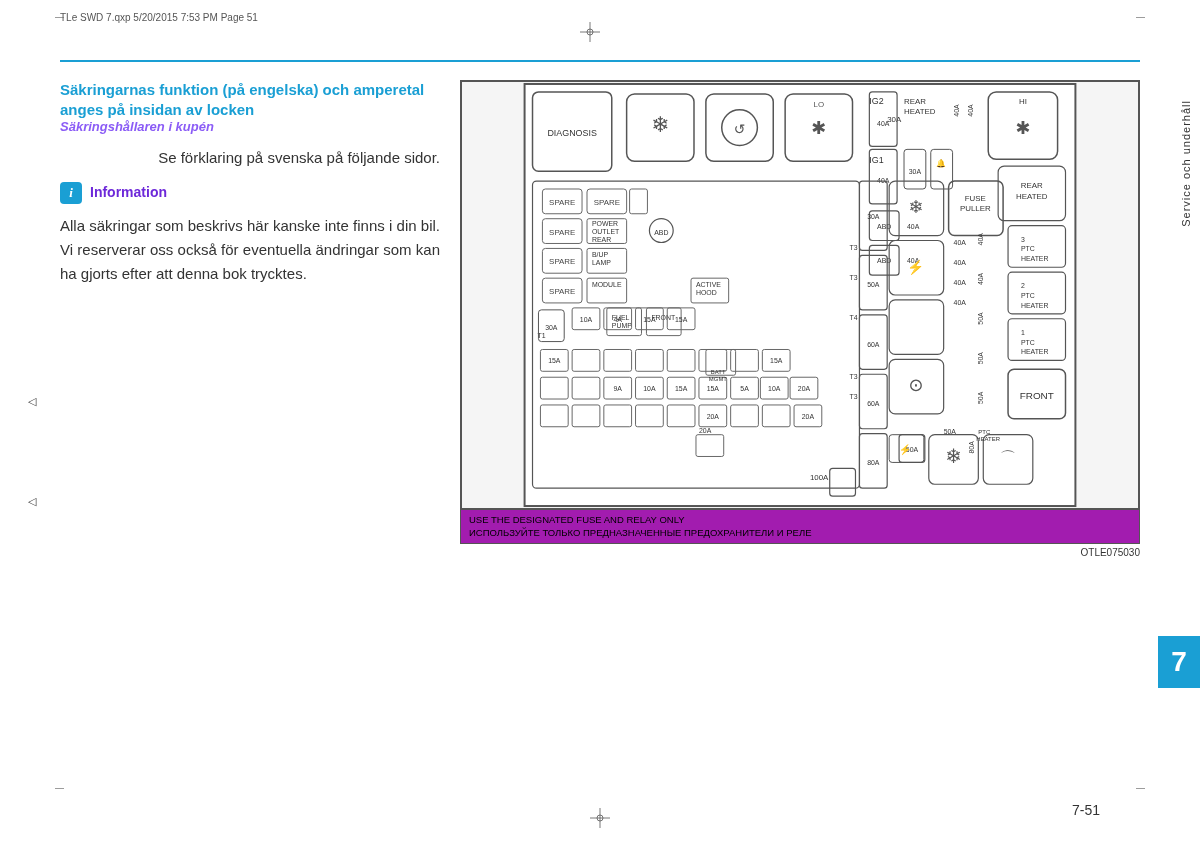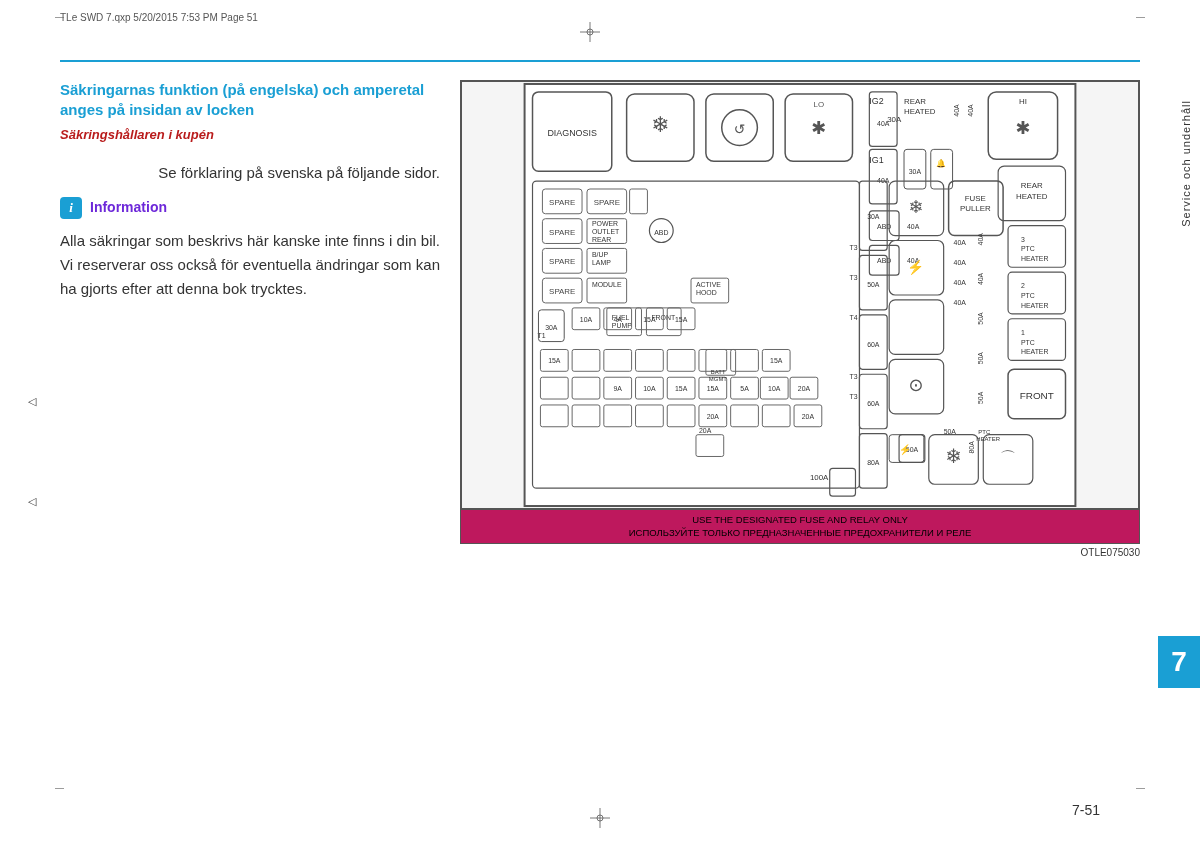--- a/index.html
+++ b/index.html
@@ -62,30 +62,30 @@
     .left-column {
       width: 380px;
       flex-shrink: 0;
     }
 
     .section-title {
       font-size: 15px;
       font-weight: bold;
       color: #1a9fd4;
       line-height: 1.3;
-      margin-bottom: 8px;
+      margin-bottom: 0;
       font-family: Arial, sans-serif;
     }
 
     .subsection-title {
       font-size: 13px;
       font-weight: bold;
       font-style: italic;
-      color: #b91c1c;
-      margin-bottom: 20px;
+      color: #8b5cf6;
+      margin-bottom: 13px;
       font-family: Arial, sans-serif;
     }
 
     .body-text {
       font-size: 15px;
       color: #333;
       line-height: 1.5;
       margin-bottom: 12px;
       font-family: Arial, sans-serif;
       text-align: right;
@@ -155,23 +155,22 @@
       border: 1.5px dashed #555;
       padding: 2px 10px;
       font-size: 10px;
       font-family: Arial, sans-serif;
       text-align: center;
     }
 
     .use-strip {
       border: 1.5px solid #555;
       border-top: none;
-      padding: 3px 2px;
-      background: #be185d;
-      text-align: center;
+      padding: 3px 8px;
+      background: #a21caf;
     }
     .use-strip p {
       font-size: 9.5px;
       font-family: Arial, sans-serif;
       line-height: 1.4;
     }
 
     .otle-ref {
       text-align: right;
       font-size: 10px;

